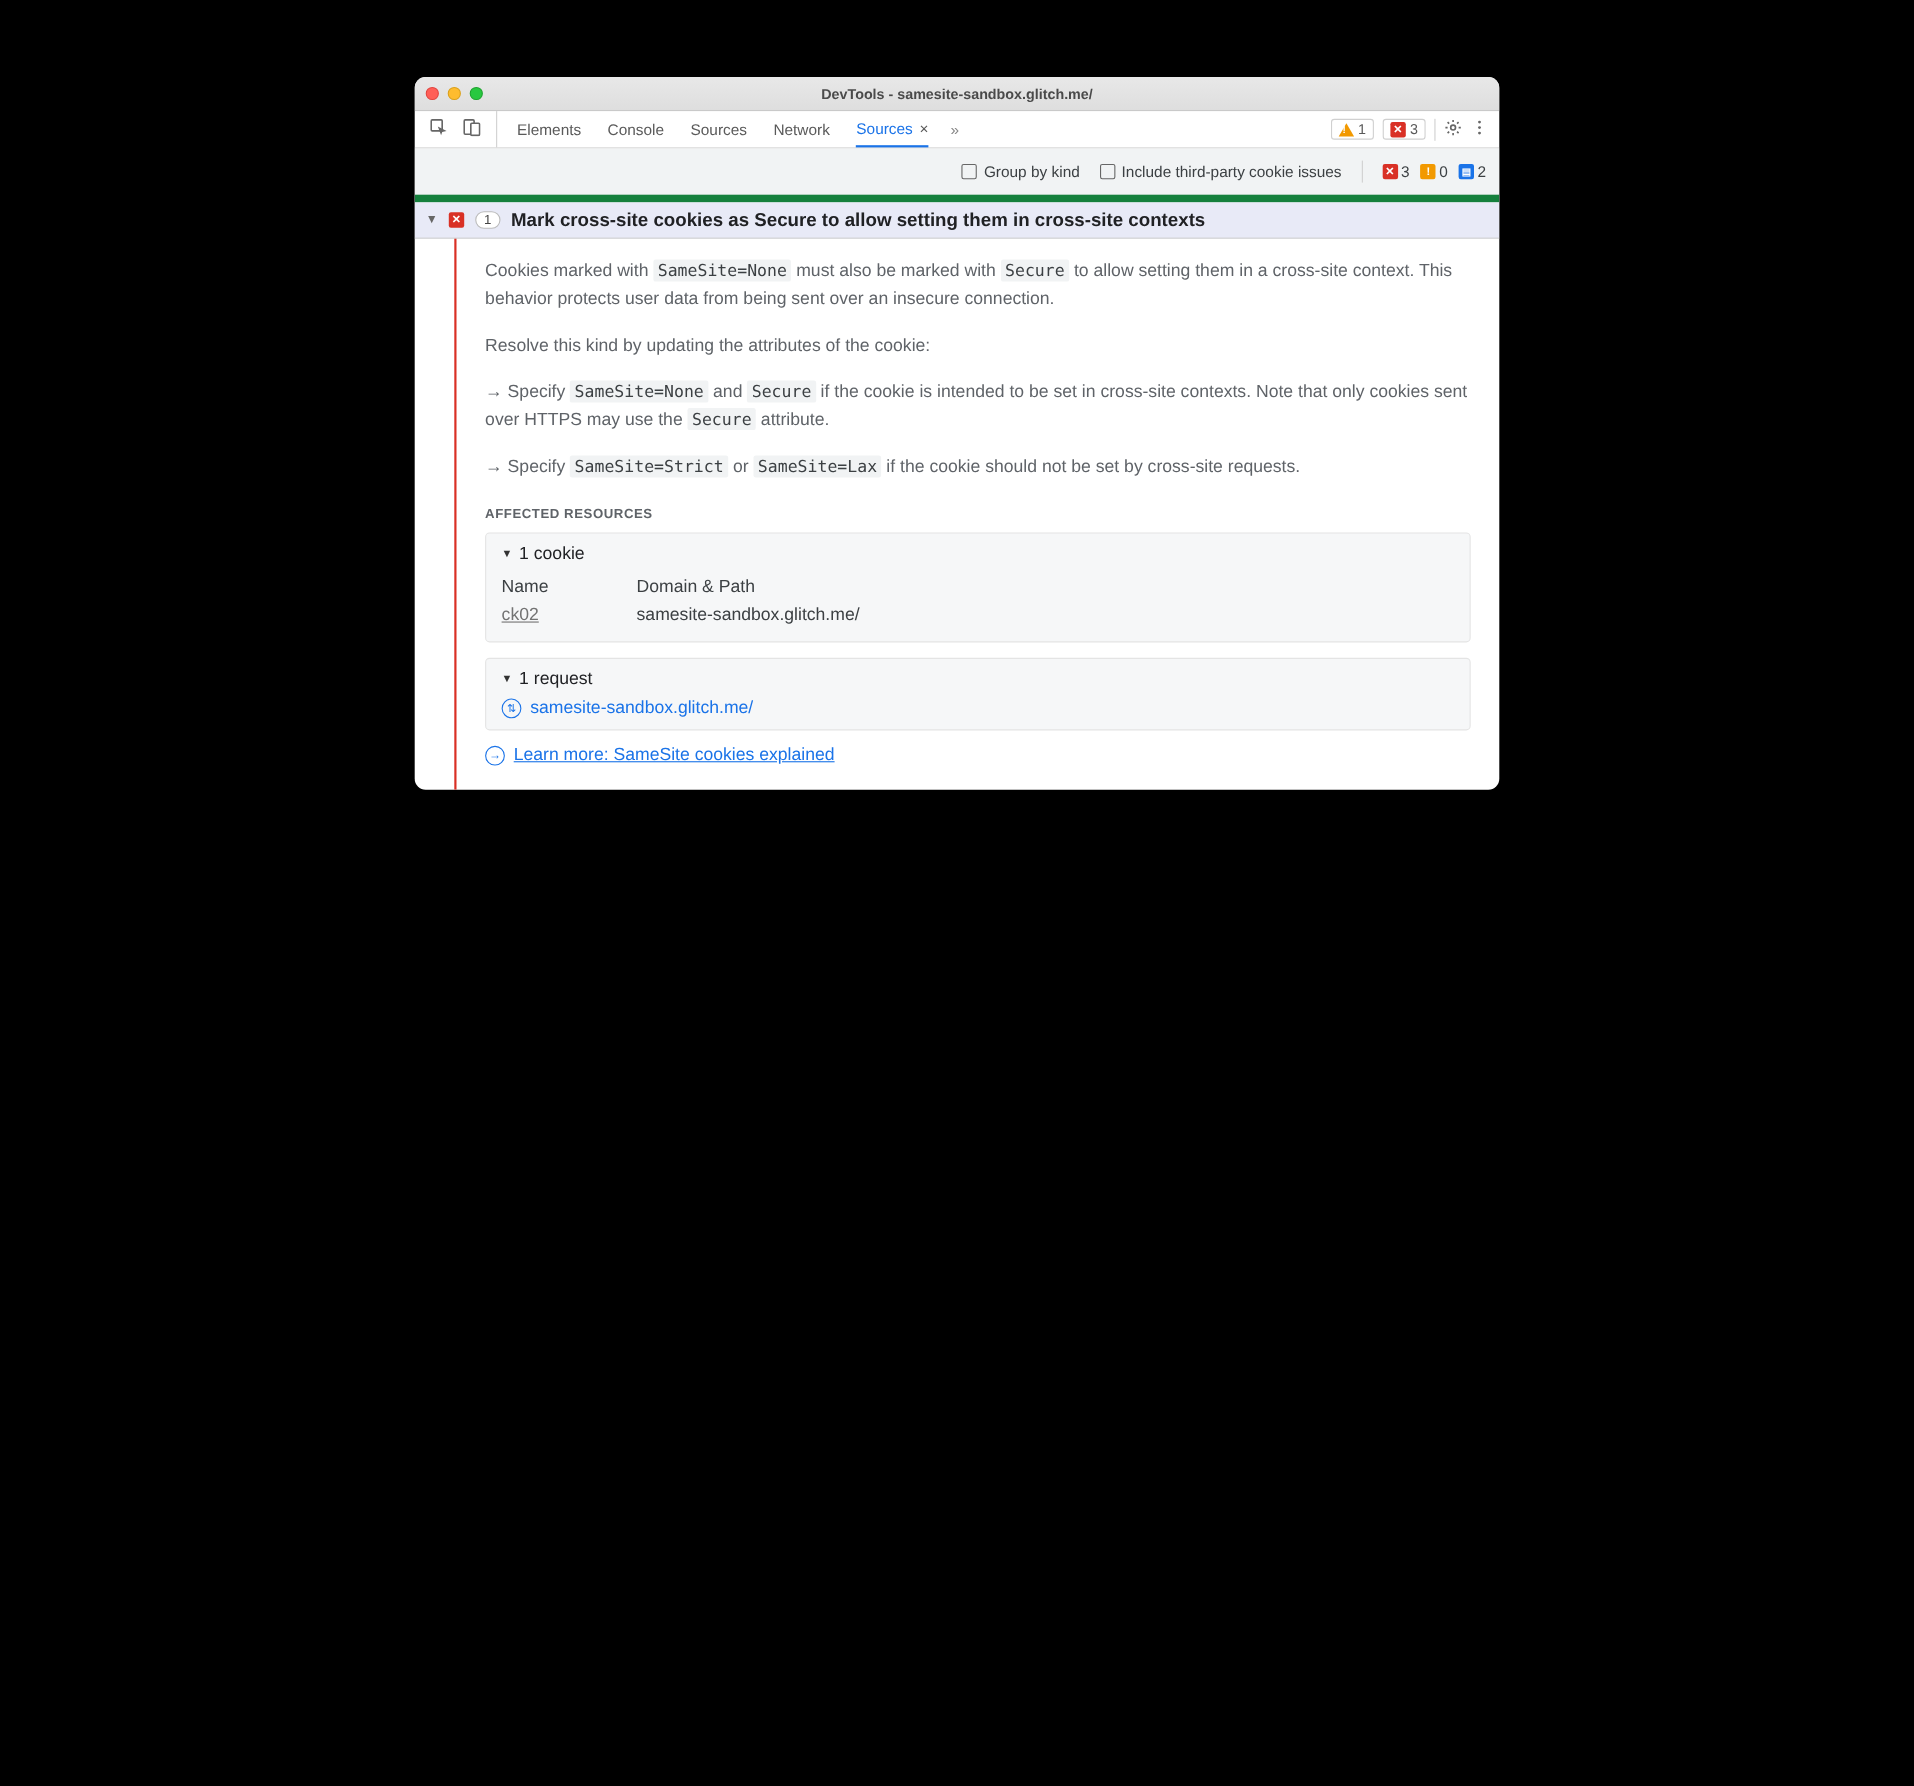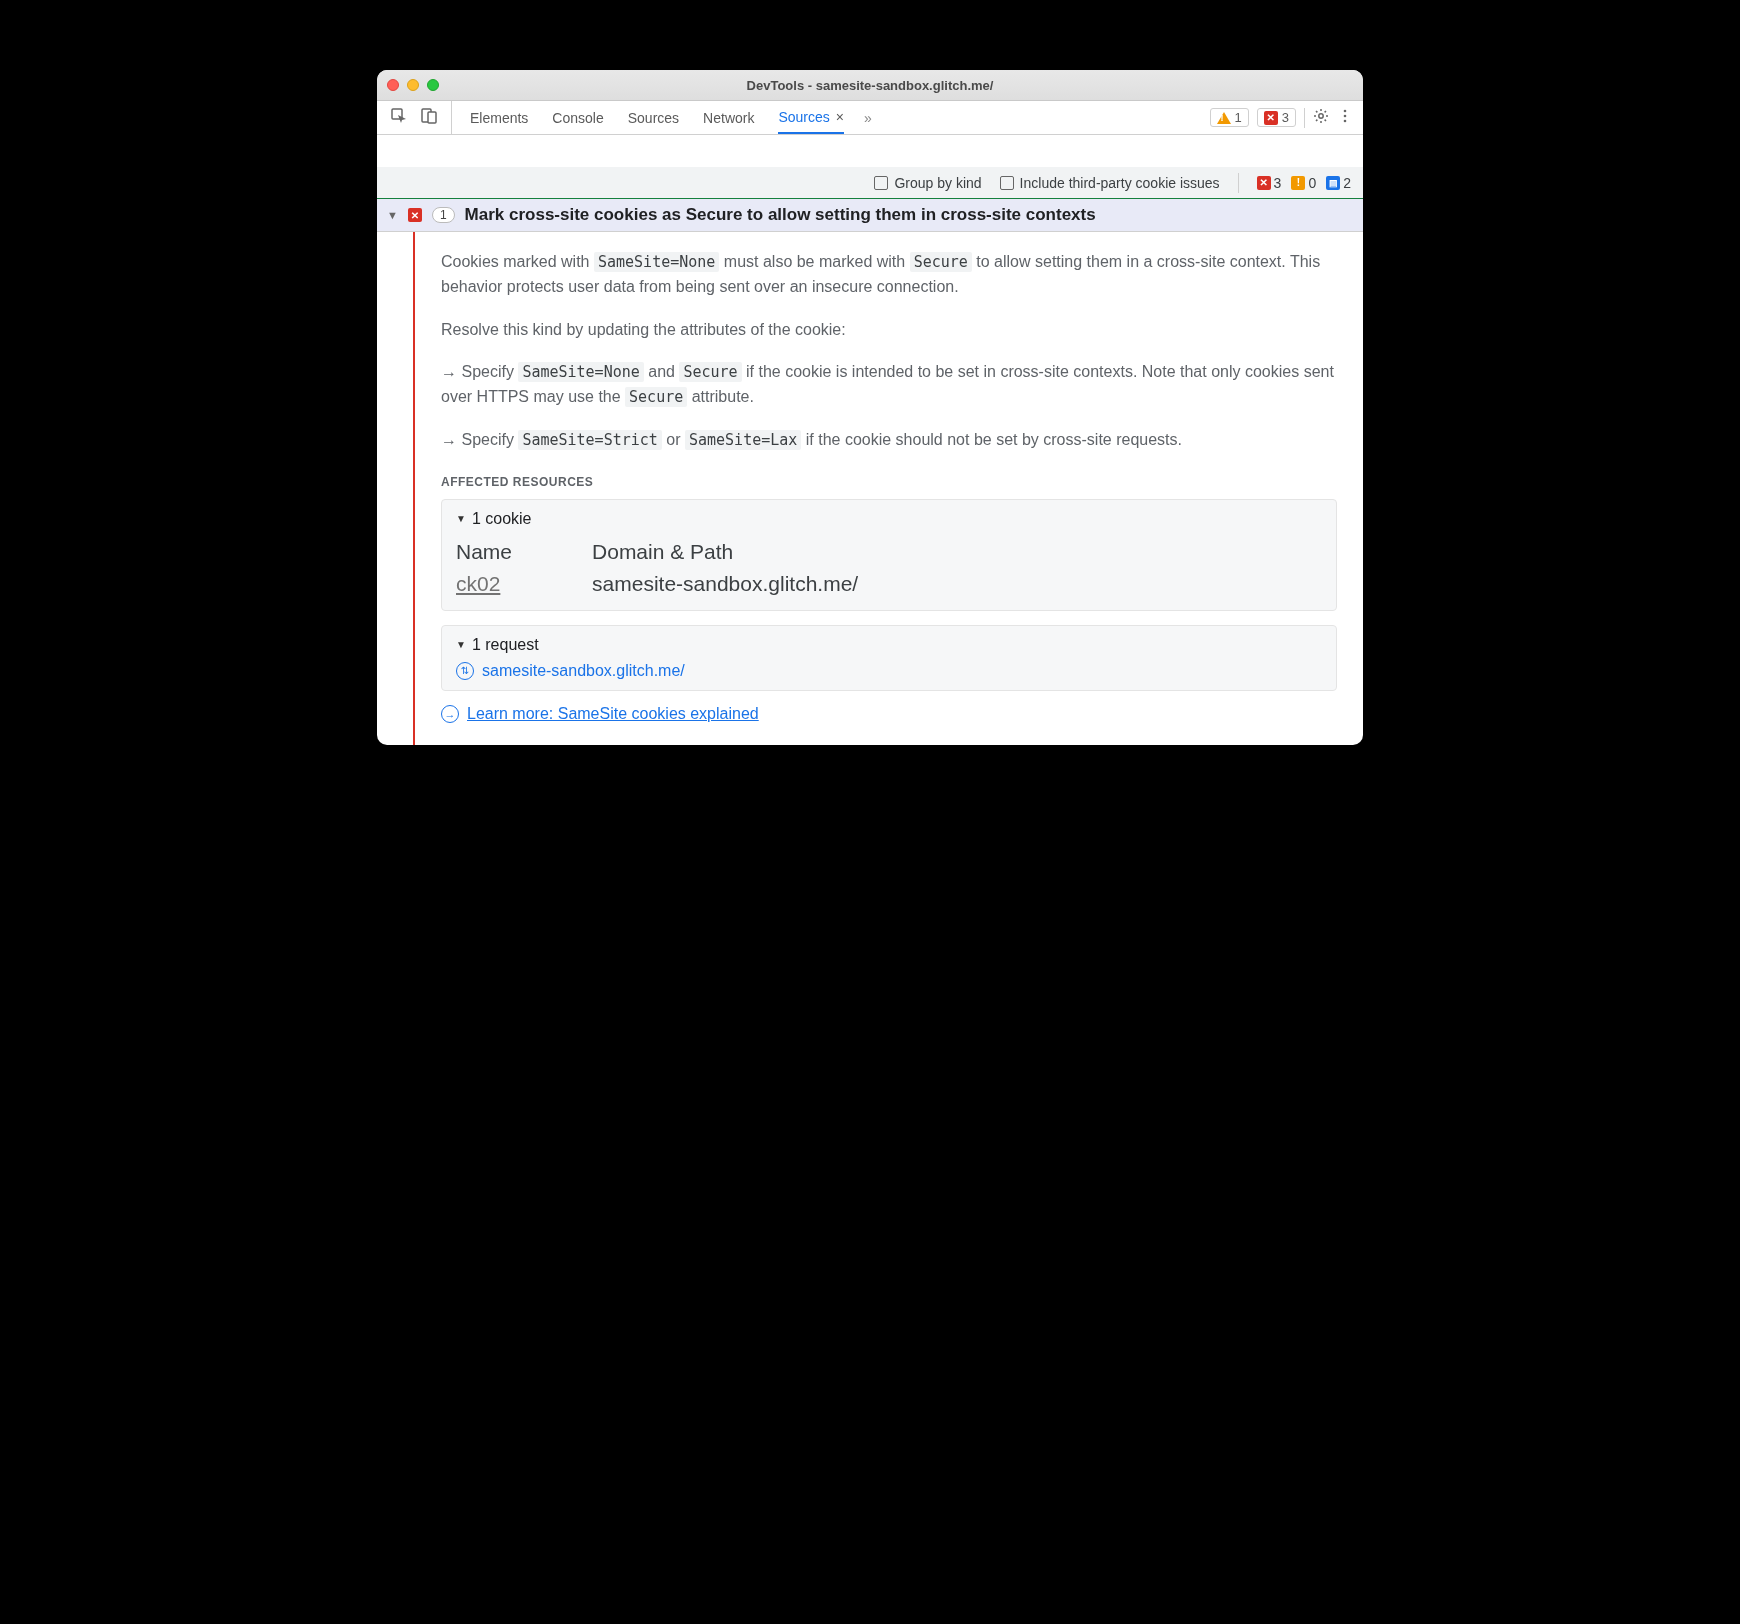--- a/index.html
+++ b/index.html
@@ -88,26 +88,26 @@
   .icon-sq.info::before { content:"▤"; color:#fff; font-size:9px;}
   .icon-tri {
     width:0; height:0; border-left:7px solid transparent; border-right:7px solid transparent;
     border-bottom:12px solid #f29900; position:relative;
   }
   .icon-tri::after { content:"!"; position:absolute; left:-3px; top:1px; font-size:9px; color:#fff; font-weight:700;}
   .vsep { width:1px; height:20px; background:#d0d0d0; }
   .gear, .kebab { color:#666; cursor:pointer; }
   
   .filter-row {
-    height: 32px;
+    height: 49px;
     background:#f1f3f4;
-    border-bottom: 1px solid #15803d;
+    border-bottom: 7px solid #15803d;
     display:flex; align-items:center; justify-content:flex-end;
     gap:18px; padding: 0 12px;
-    font-size:14px; color:#3c4043;margin-top:32px;
+    font-size:14px; color:#3c4043;
   }
   .checkbox {
     display:inline-flex; align-items:center; gap:6px; cursor:pointer;
   }
   .checkbox .box {
     width:14px; height:14px; border:1.5px solid #666; border-radius:2px;
   }
   .filter-badges { display:flex; align-items:center; gap:10px; }
   .fbadge { display:inline-flex; align-items:center; gap:3px; font-size:14px; color:#3c4043;}
   
@@ -149,21 +149,21 @@
   .res-box {
     background:#f6f7f8; border:1px solid #e4e4e4; border-radius:4px;
     padding: 10px 14px; margin-bottom:14px;
   }
   .res-head {
     display:flex; align-items:center; gap:6px;
     font-size:16px; color:#202124; cursor:pointer;
     margin-bottom:8px;
   }
   .res-head .caret { font-size:10px; color:#333; }
-  .tbl { width:auto; border-collapse:collapse; font-size:21px; }
+  .tbl { width:auto; border-collapse:collapse; font-size:16px; }
   .tbl th { text-align:left; font-weight:400; color:#3c4043; padding: 4px 80px 4px 0;}
   .tbl td { padding: 4px 60px 4px 0; color:#3c4043;}
   .tbl td.link a { color:#737373; }
   .req-link {
     display:flex; align-items:center; gap:8px;
     color:#1a73e8; font-size:16px;
   }
   .req-link .circ {
     width:18px; height:18px; border:1.5px solid #1a73e8; border-radius:50%;
     display:inline-flex; align-items:center; justify-content:center;

